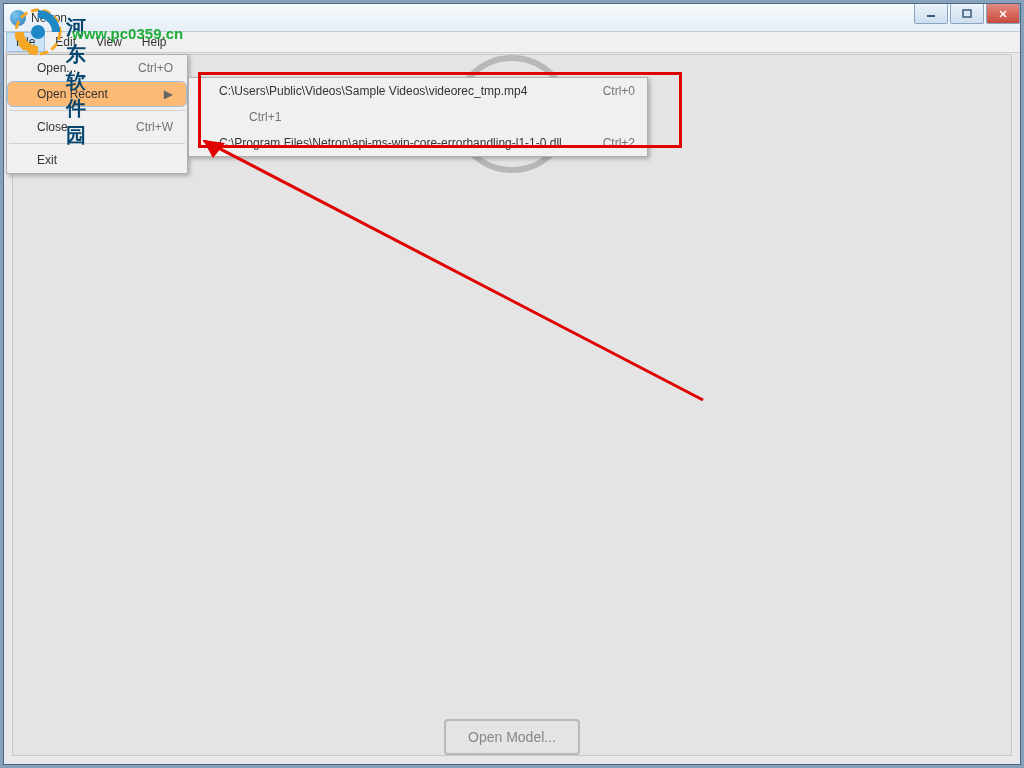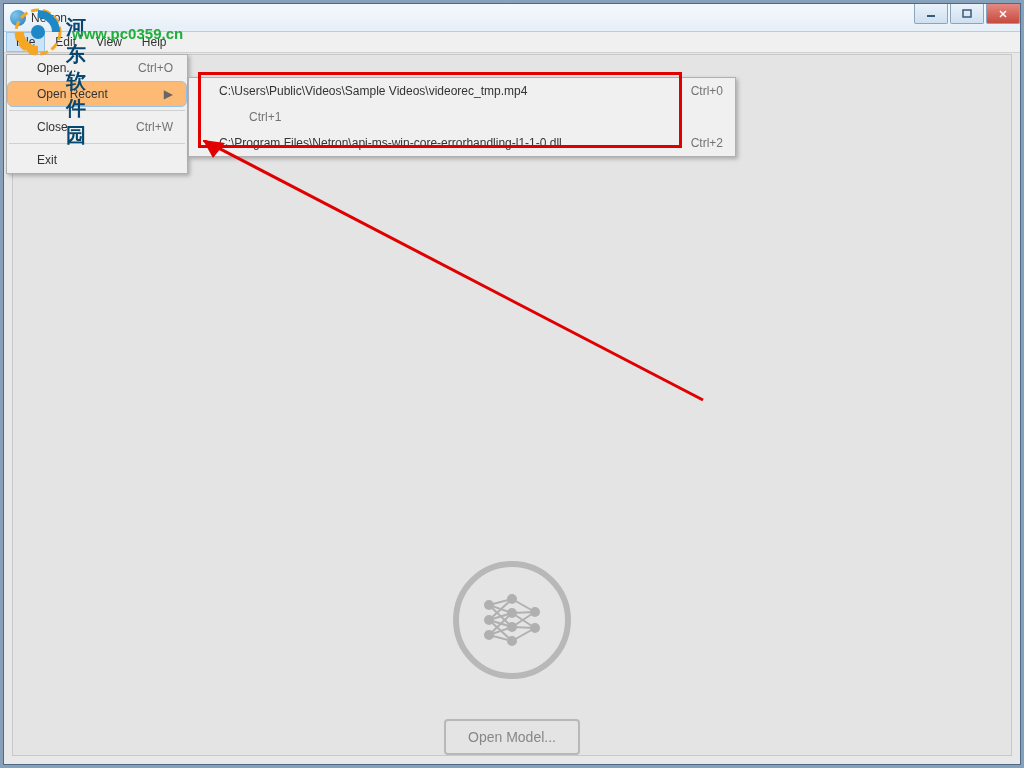--- a/index.html
+++ b/index.html
@@ -39,21 +39,21 @@
   display: flex; align-items: stretch; padding-left: 2px;
 }
 .menu-item {
   padding: 2px 10px; font-size: 12px; color: #333; display: flex; align-items: center;
 }
 .menu-item.active { background: #cde3f8; border: 1px solid #9ac1e6; padding: 1px 9px; }
 
 .content {
   position: absolute; left: 8px; right: 8px; top: 50px; bottom: 8px;
   background: #e4e4e4; border: 1px solid #c8c8c8;
-  display: flex; flex-direction: column; align-items: center; justify-content: flex-end;
+  display: flex; flex-direction: column; align-items: center; justify-content: space-between;
 }
 
 .logo-circle {
   width: 118px; height: 118px; border: 6px solid #b8b8b8; border-radius: 50%;
   display: flex; align-items: center; justify-content: center; margin-bottom: 40px;
 }
 .open-model-btn {
   padding: 8px 22px; font-size: 14px; color: #878787; background: #e4e4e4;
   border: 2px solid #b8b8b8; border-radius: 4px;
 }
@@ -66,21 +66,21 @@
 .dd-item {
   display: flex; align-items: center; justify-content: space-between;
   padding: 6px 14px 6px 30px; min-height: 24px; white-space: nowrap; border-radius: 6px;
 }
 .dd-item.highlight { background: #fdba74; border: 1px solid #9ac1e6; padding: 5px 13px 5px 29px; }
 .dd-sep { height: 1px; background: #d0d0d0; margin: 3px 2px; }
 .dd-shortcut { color: #737373; padding-left: 30px; }
 .dd-arrow { color: #666; padding-left: 20px; }
 
 .file-menu { left: 2px; top: 50px; width: 182px; }
-.recent-menu { left: 184px; top: 73px; width: 548px; }
+.recent-menu { left: 184px; top: 73px; width: 460px; }
 .recent-menu .dd-item { padding-right: 12px; }
 
 
 .red-box {
   position: absolute; border: 3px solid #e00000; pointer-events: none;
   left: 198px; top: 72px; width: 484px; height: 76px;
 }
 .red-arrow {
   position: absolute; left: 203px; top: 140px; width: 510px; height: 270px;
   pointer-events: none;

